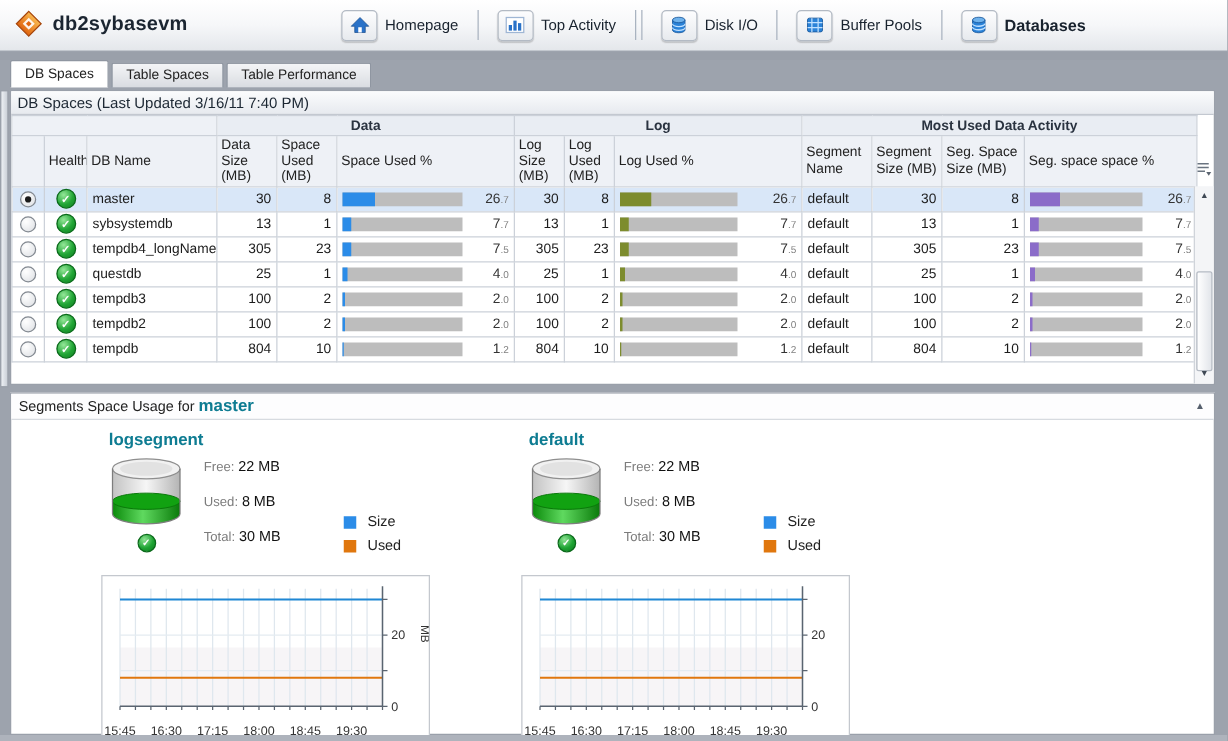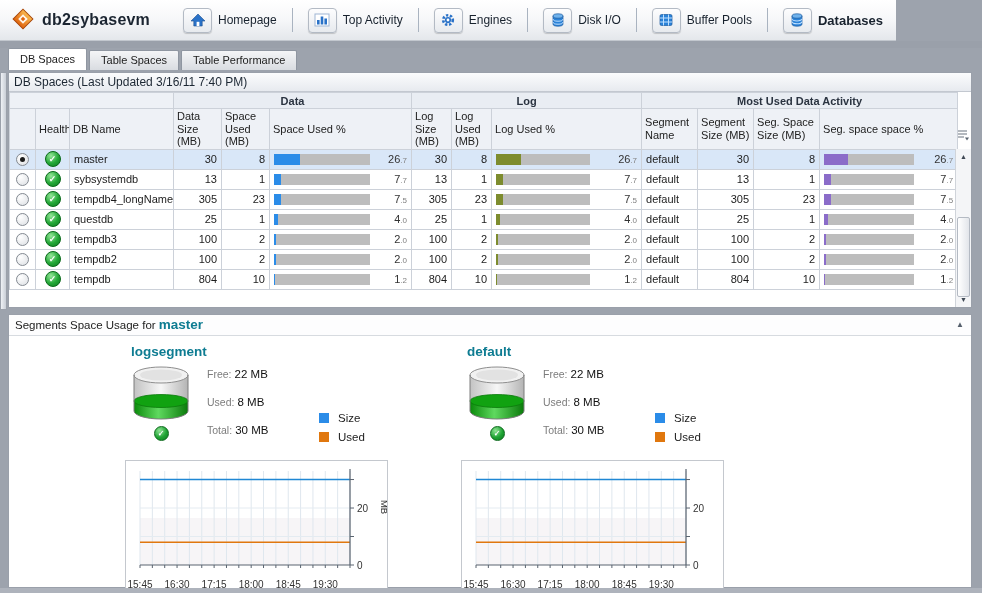--- a/index.html
+++ b/index.html
@@ -3,21 +3,21 @@
 <meta charset="utf-8">
 <style>
   html,body{margin:0;padding:0}
   body{
     width:982px;height:593px;overflow:hidden;position:relative;
     background:#9da3ad;font-family:"Liberation Sans",sans-serif;font-size:11px;color:#222;
     -webkit-font-smoothing:antialiased;
   }
   
   .topbar{
-    position:absolute;left:0;top:0;width:896px;height:40px;
+    position:absolute;left:0;top:0;width:982px;height:40px;
     background:linear-gradient(180deg,#ffffff 0%,#f6f7f9 50%,#e4e7eb 100%);
     border-bottom:1px solid #c2c7ce;display:flex;align-items:center;
   }
   .brand{display:flex;align-items:center;gap:8px;padding-left:12px;width:248px}
   .brand-title{font-size:16px;font-weight:bold;color:#1b2531;letter-spacing:.2px}
   .nav{display:flex;align-items:center}
   .nav-item{display:flex;align-items:center;gap:6px;padding:0 13px;cursor:pointer}
   .nav-label{font-size:12px;color:#18222e;white-space:nowrap}
   .nav-item.active .nav-label{font-weight:bold;font-size:13px}
   .nav-sep{width:1px;height:24px;background:#a9b3c0;margin:0 2px}
@@ -90,21 +90,21 @@
   }
   .colchooser{position:absolute;right:1px;top:36px;width:14px;height:14px;cursor:pointer}
   
   .lower-panel{
     position:absolute;left:8px;top:314px;width:964px;height:274px;background:#fff;
     border:1px solid #9aa0aa;box-sizing:border-box;
   }
   .seg-header{height:20px;line-height:20px;border-bottom:1px solid #d7dbe0;padding-left:6px;font-size:11.5px;color:#222;background:#fdfdfe;position:relative}
   .seg-header .teal{color:var(--accent-teal);font-weight:bold;font-size:13.5px}
   .collapse-btn{position:absolute;right:7px;top:0;font-size:8px;color:#56606d;cursor:pointer}
-  .seg-body{display:flex;padding-left:116px;padding-top:6px}
+  .seg-body{display:flex;padding-left:72px;padding-top:6px}
   .seg-group{width:336px}
   .seg-name{color:var(--accent-teal);font-weight:bold;font-size:13.5px;margin:2px 0 6px 6px}
   .seg-top{display:flex;height:86px}
   .cyl-col{width:72px;text-align:center}
   .cyl-check{
     display:inline-block;width:13px;height:13px;border-radius:50%;margin-top:1px;
     background:radial-gradient(circle at 35% 28%,#8fe394,#1ea333 55%,#0d7a1f);
     color:#fff;font-size:8px;line-height:13px;text-align:center;font-weight:bold;border:1px solid #0b6a1b;
   }
   .stats-col{padding-left:10px;padding-top:3px;width:112px}
@@ -154,30 +154,20 @@
         <svg width="18" height="16" viewBox="0 0 18 16">
             <rect x="2" y="2" width="14" height="12" fill="#fff" stroke="#9fb6d4" stroke-width="1"></rect>
             <rect x="4" y="8" width="2.6" height="4.5" fill="#2a72c8"></rect>
             <rect x="7.7" y="4.5" width="2.6" height="8" fill="#2a72c8"></rect>
             <rect x="11.4" y="6.5" width="2.6" height="6" fill="#2a72c8"></rect>
           </svg>
       </span>
       <span class="nav-label">Top Activity</span>
     </div>
     <div class="nav-sep"></div>
-    <div class="nav-item">
-      <span class="icon-chip">
-        <svg width="18" height="16" viewBox="0 0 18 16">
-            <circle cx="9" cy="8" r="4.8" fill="none" stroke="#2a72c8" stroke-width="2.6" stroke-dasharray="2.3 1.7"></circle>
-            <circle cx="9" cy="8" r="3.1" fill="#2a72c8"></circle>
-            <circle cx="9" cy="8" r="1.4" fill="#fff"></circle>
-          </svg>
-      </span>
-      <span class="nav-label">Engines</span>
-    </div>
     <div class="nav-sep"></div>
     <div class="nav-item">
       <span class="icon-chip">
         <svg width="18" height="16" viewBox="0 0 18 16">
             <path d="M4 4 v8 a5 2.2 0 0 0 10 0 V4" fill="#2a82d8" stroke="#1c5a9e" stroke-width="0.7"></path>
             <path d="M4 7 a5 2.2 0 0 0 10 0 M4 10 a5 2.2 0 0 0 10 0" fill="none" stroke="#bfe0ff" stroke-width="1"></path>
             <ellipse cx="9" cy="4" rx="5" ry="2.2" fill="#6fb2ec" stroke="#1c5a9e" stroke-width="0.7"></ellipse>
           </svg>
       </span>
       <span class="nav-label">Disk I/O</span>

